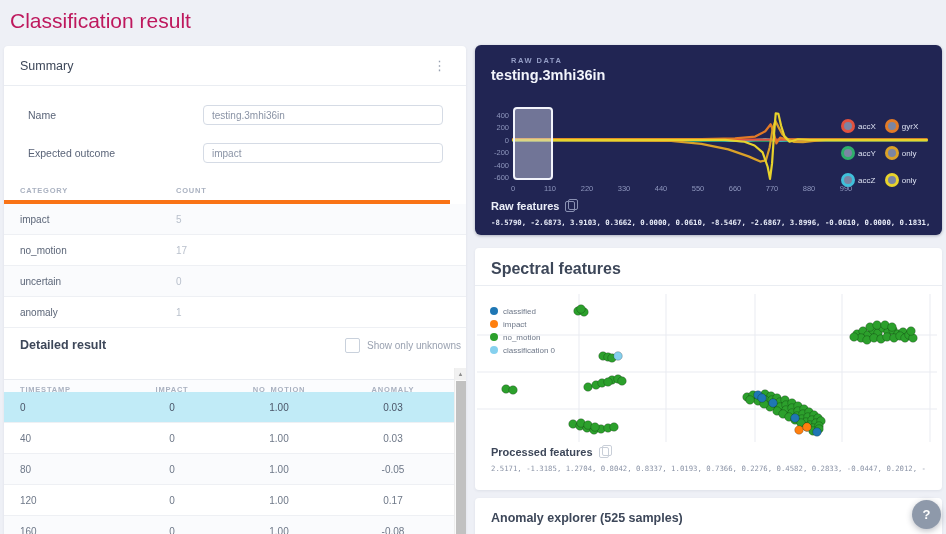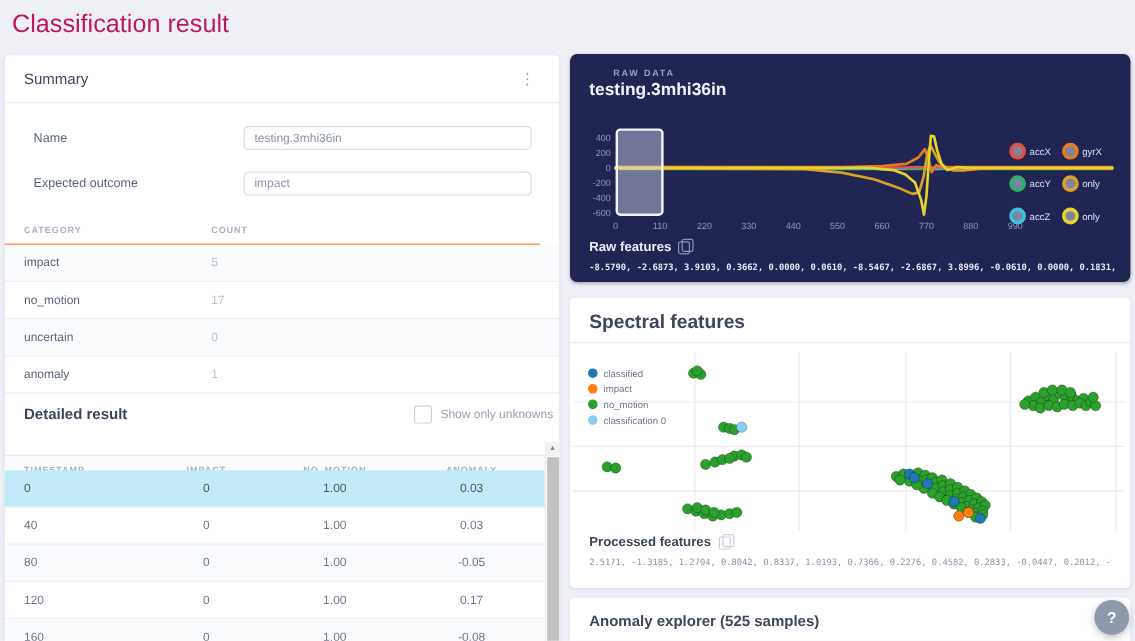--- a/index.html
+++ b/index.html
@@ -16,21 +16,21 @@
   #summary-card{left:4px;top:46px;width:462px;height:520px;}
   .card-head{height:40px;display:flex;align-items:center;justify-content:space-between;
              padding:0 16px;border-bottom:1px solid #eaedf2;box-sizing:border-box;}
   .card-title{font-size:12.5px;font-weight:normal;color:#3d4759;}
   .kebab{color:#97a0b0;font-size:13px;line-height:13px;cursor:pointer;padding:2px 4px;}
   .frm-label{position:absolute;left:24px;font-size:10.5px;color:#5a6478;}
   .frm-input{position:absolute;left:199px;width:222px;height:18px;padding:0 8px;
              border:1px solid #d5dbe5;border-radius:4px;font-size:10px;color:#8a93a5;
              font-family:"Liberation Sans",sans-serif;background:#fff;outline:none;}
   .thead{display:grid;align-items:center;font-size:7.5px;font-weight:bold;
-         letter-spacing:.8px;color:#a9b1c0;border-bottom:1px solid #f97316;box-sizing:border-box;}
+         letter-spacing:.8px;color:#a9b1c0;border-bottom:4px solid #f97316;box-sizing:border-box;}
   .cat-grid{grid-template-columns:156px 1fr;padding-left:16px;}
   #cat-head{position:absolute;left:0;top:134px;width:446px;height:24px;}
   #cat-rows{position:absolute;left:0;top:158px;width:462px;}
   .crow{display:grid;grid-template-columns:156px 1fr;align-items:center;height:31px;
         padding-left:16px;border-bottom:1px solid #eef0f4;box-sizing:border-box;font-size:10px;}
   .crow .c-name{color:#5c6678;} .crow .c-count{color:#b9c0cc;}
   .shade{background:#fafbfd;}
   #detailed-title{position:absolute;left:16px;top:292px;font-size:12.5px;font-weight:bold;color:#3d4759;}
   #unknowns-wrap{position:absolute;left:341px;top:292px;display:flex;align-items:center;gap:7px;}
   #unknowns-box{width:13px;height:13px;border:1px solid #c9d1dc;border-radius:2px;background:#fff;cursor:pointer;}

